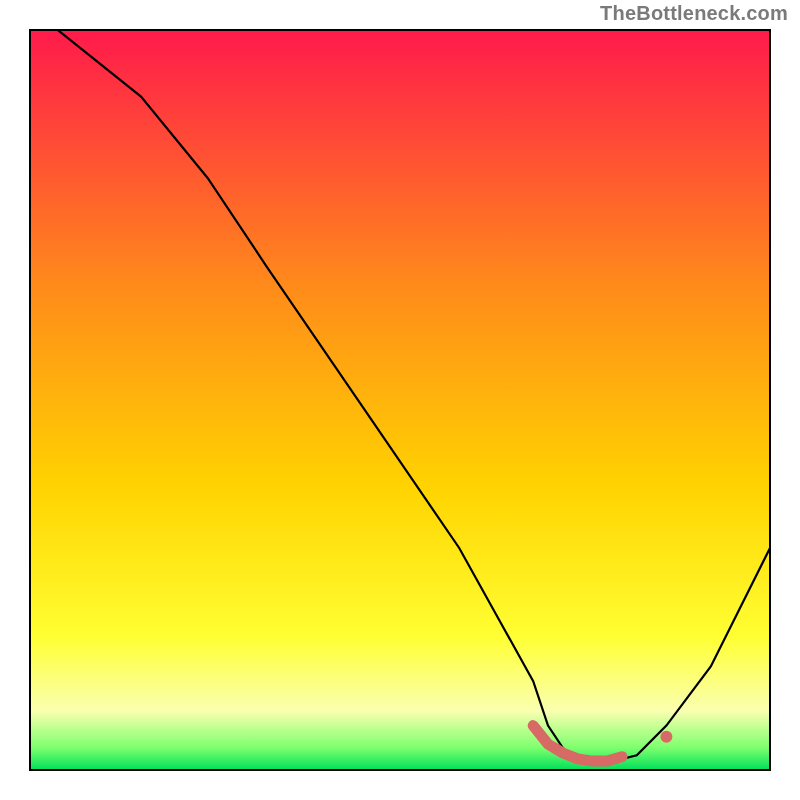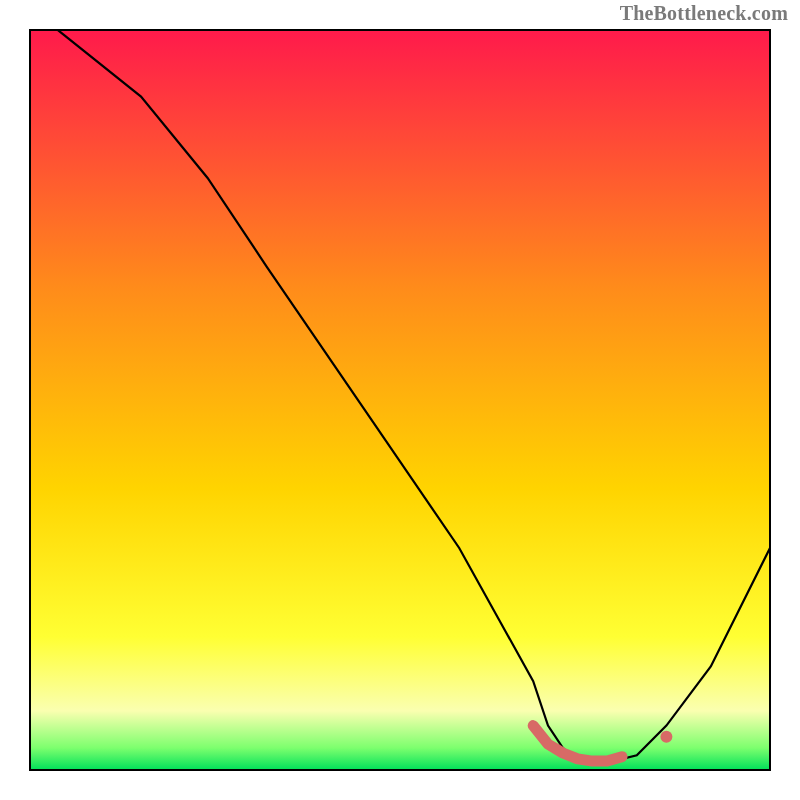--- a/index.html
+++ b/index.html
@@ -7,21 +7,20 @@
     padding: 0;
     width: 800px;
     height: 800px;
     background: #ffffff;
     font-family: Arial, Helvetica, sans-serif;
   }
   .wrap {
     position: relative;
     width: 800px;
     height: 704px;
-    font-family: Liberation Serif, serif;
   }
   .attribution {
     position: absolute;
     top: 2px;
     right: 12px;
     font-size: 20px;
     font-weight: bold;
     color: #7a7a7a;
     letter-spacing: 0.2px;
   }

